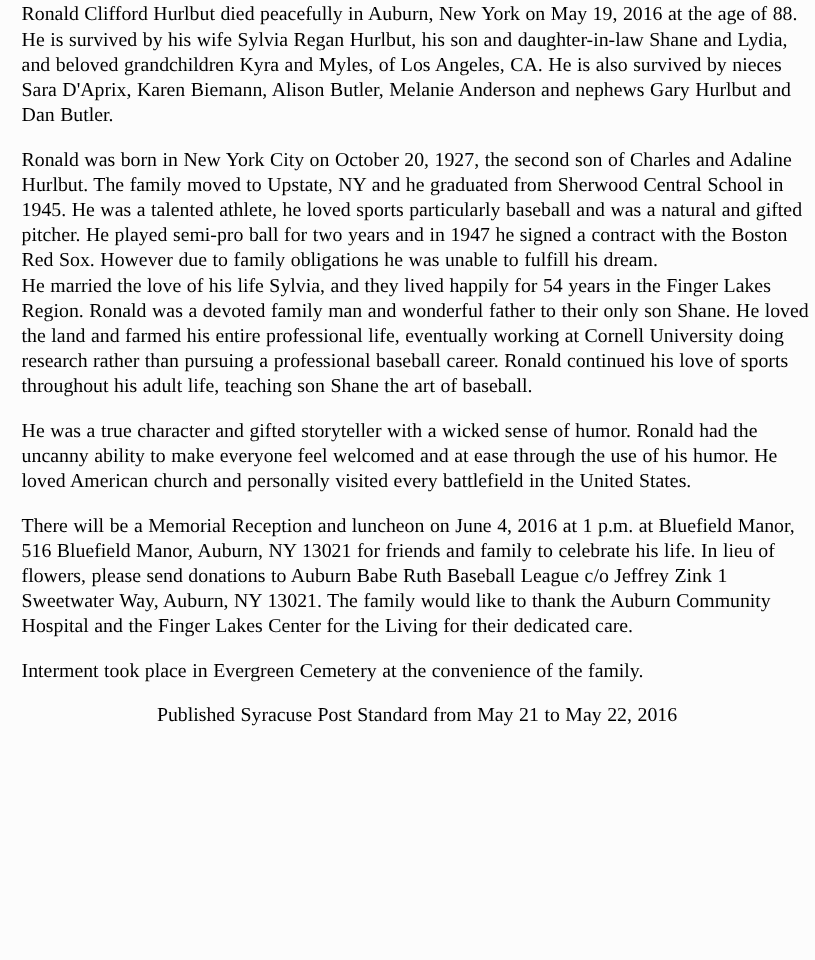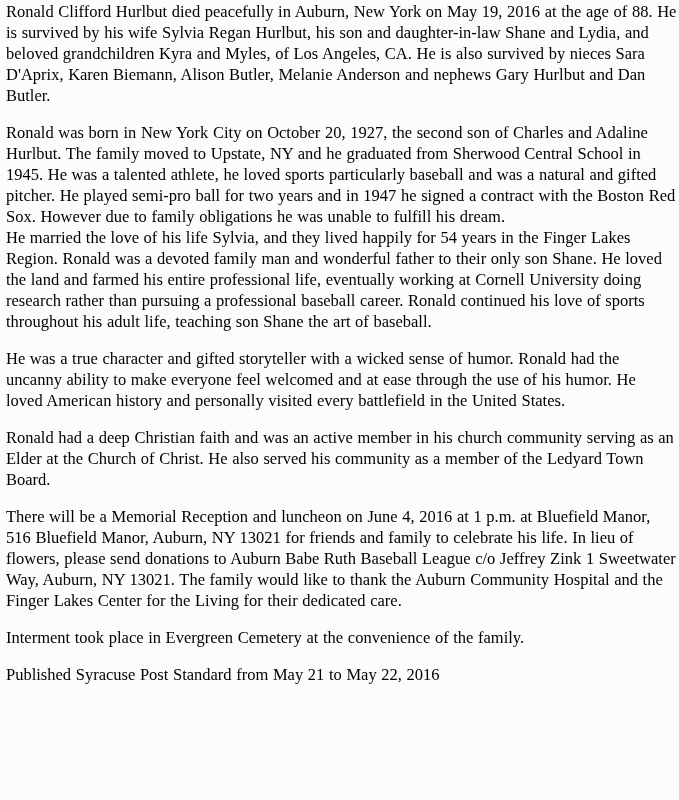--- a/index.html
+++ b/index.html
@@ -11,37 +11,37 @@
     width: 679px;
     height: 800px;
     overflow: hidden;
     font-family: "Liberation Serif", "DejaVu Serif", serif;
     font-size: 16.5px;
     line-height: 21px;
     color: #000000;
     -webkit-font-smoothing: auto;
   }
   .document {
-    padding: 1px 2px 0 6px;
+    padding: 1px 2px 0 18px;
     box-sizing: border-box;
     width: 679px;
   }
   .document p {
     margin: 0 0 16px 0;
     text-align: left;
     word-spacing: 0.5px;
   }
   .document p:last-child {
     margin-bottom: 16px;
+    text-align: center;
   }
 </style>
 </head>
 <body>
 
 <div class="document" id="obituary-document">
     <p><span>Ronald Clifford Hurlbut died peacefully in Auburn, New York on May 19, 2016 at the age of 88. He is survived by his wife Sylvia Regan Hurlbut, his son and daughter-in-law Shane and Lydia, and beloved grandchildren Kyra and Myles, of Los Angeles, CA. He is also survived by nieces Sara D'Aprix, Karen Biemann, Alison Butler, Melanie Anderson and nephews Gary Hurlbut and Dan Butler.</span></p>
     <p><span>Ronald was born in New York City on October 20, 1927, the second son of Charles and Adaline Hurlbut. The family moved to Upstate, NY and he graduated from Sherwood Central School in 1945. He was a talented athlete, he loved sports particularly baseball and was a natural and gifted pitcher. He played semi-pro ball for two years and in 1947 he signed a contract with the Boston Red Sox. However due to family obligations he was unable to fulfill his dream.</span><br><span>He married the love of his life Sylvia, and they lived happily for 54 years in the Finger Lakes Region. Ronald was a devoted family man and wonderful father to their only son Shane. He loved the land and farmed his entire professional life, eventually working at Cornell University doing research rather than pursuing a professional baseball career. Ronald continued his love of sports throughout his adult life, teaching son Shane the art of baseball.</span></p>
-    <p><span>He was a true character and gifted storyteller with a wicked sense of humor. Ronald had the uncanny ability to make everyone feel welcomed and at ease through the use of his humor. He loved American history and personally visited every battlefield in the United States.</span></p>
-    <p><span>Ronald had a deep Christian faith and was an active member in his church community serving as an Elder at the Church of Christ. He also served his community as a member of the Ledyard Town Board.</span></p>
+    <p><span>He was a true character and gifted storyteller with a wicked sense of humor. Ronald had the uncanny ability to make everyone feel welcomed and at ease through the use of his humor. He loved American church and personally visited every battlefield in the United States.</span></p>
     <p><span>There will be a Memorial Reception and luncheon on June 4, 2016 at 1 p.m. at Bluefield Manor, 516 Bluefield Manor, Auburn, NY 13021 for friends and family to celebrate his life. In lieu of flowers, please send donations to Auburn Babe Ruth Baseball League c/o Jeffrey Zink 1 Sweetwater Way, Auburn, NY 13021. The family would like to thank the Auburn Community Hospital and the Finger Lakes Center for the Living for their dedicated care.</span></p>
     <p><span>Interment took place in Evergreen Cemetery at the convenience of the family.</span><br></p>
     <p><span>Published Syracuse Post Standard from May 21 to May 22, 2016</span></p>
   </div>
 
 </body></html>

